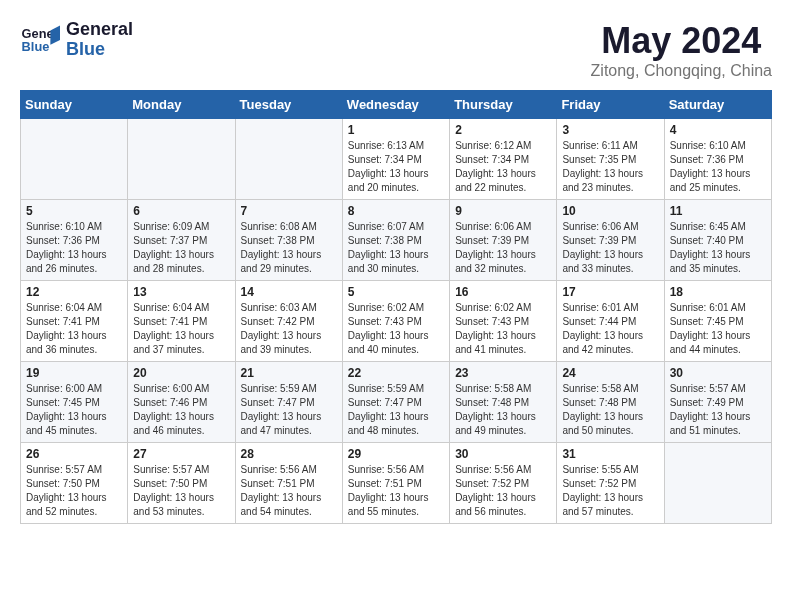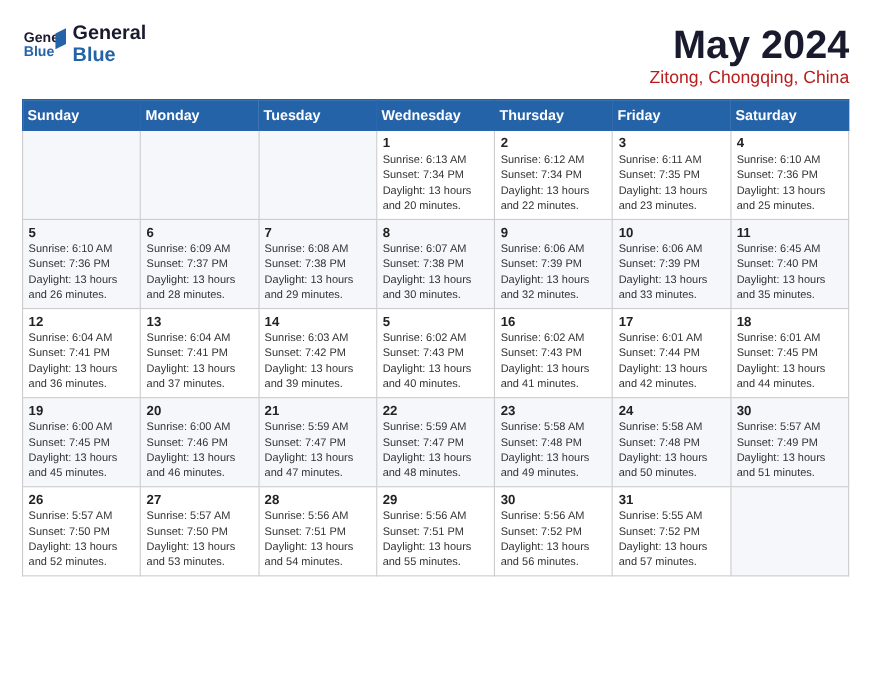--- a/index.html
+++ b/index.html
@@ -19,30 +19,30 @@
     .logo {
       display: flex;
       align-items: center;
       gap: 6px;
     }
     .logo-icon {
       width: 40px;
       height: 32px;
     }
     .title-block {
-      text-align: right;
+      text-align: center;
     }
     .title-month {
       font-size: 36px;
       font-weight: bold;
       color: #1a1a2e;
     }
     .title-location {
       font-size: 16px;
-      color: #b91c1c;
+      color: #737373;
     }
     .calendar {
       width: 100%;
       border-collapse: collapse;
       border: 1px solid #ccc;
       padding-left: 24px;
     }
     .calendar th {
       background-color: #2563a8;
       color: #fff;

